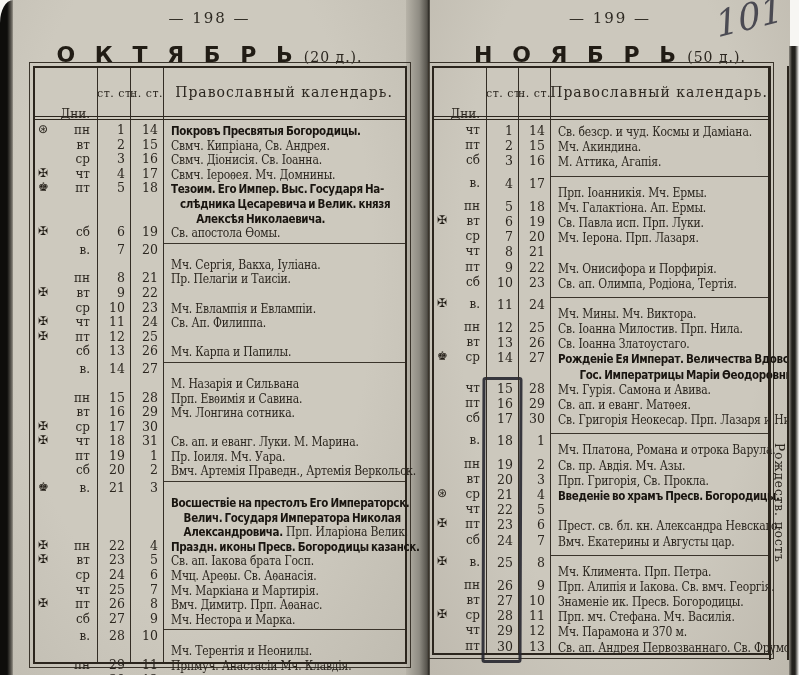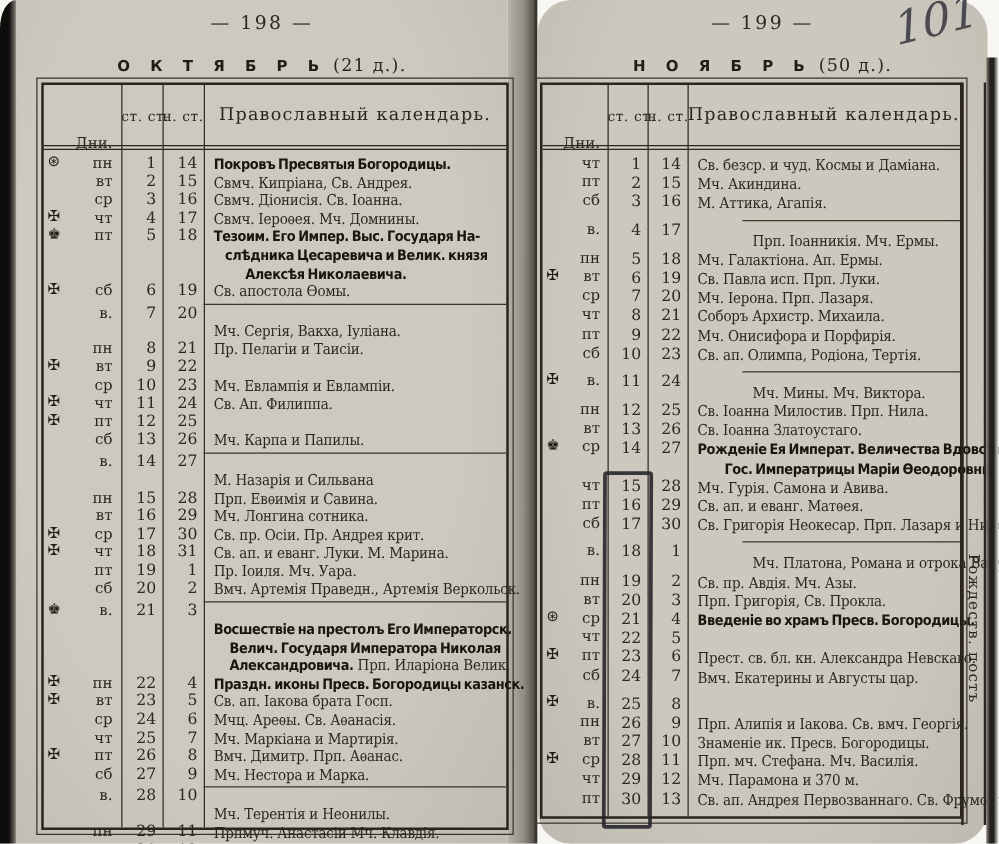--- a/index.html
+++ b/index.html
@@ -13,26 +13,26 @@
   .edge-right{position:absolute;right:0;top:46px;width:10px;height:629px;
     background:linear-gradient(to left,#f7f6f3,#23211d 40%,#23211d 70%,#8d8a81);}
   .gutter{position:absolute;left:406px;top:0;width:24px;height:675px;
     background:linear-gradient(to right,#b7b3a8,#8f8c83 55%,#55524b 88%,#27241f 96%,#7d7a71);}
 
   
   .page{position:absolute;top:0;height:675px;color:#2b261f;}
   .page-left{left:13px;width:393px;
     background:radial-gradient(ellipse at 45% 40%,#cdc9be 60%,#bfbbb0 100%);}
   .page-right{left:430px;width:360px;
-    background:radial-gradient(ellipse at 50% 40%,#ccc8bd 60%,#beb9ae 100%);border-radius:27px;}
+    background:radial-gradient(ellipse at 50% 40%,#ccc8bd 60%,#beb9ae 100%);}
 
   .pagenum{position:absolute;top:9px;left:0;right:0;text-align:center;
     font-size:15px;letter-spacing:2px;color:#2e2a23;}
   .month-line{position:absolute;top:42px;left:0;right:0;text-align:center;white-space:nowrap;}
-  .month-title{font-family:"DejaVu Sans",sans-serif;font-weight:bold;font-size:12px;
+  .month-title{font-family:"DejaVu Sans",sans-serif;font-weight:bold;font-size:22px;
     letter-spacing:6px;color:#211c15;}
   .month-days{font-size:14px;letter-spacing:1px;color:#2b261f;}
 
   
   .cal-table{position:absolute;border:2px solid #2b251d;outline:1px solid #3a342b;outline-offset:3px;
     background:transparent;}
   .pl .cal-table{left:20px;top:66px;width:370px;height:594px;}
   .pr .cal-table{left:2px;top:66px;width:334px;height:585px;}
 
   .vrule{position:absolute;top:0;bottom:0;width:1px;background:#332d25;}
@@ -55,21 +55,21 @@
   .pr .c-old,.pr .c-new{width:32px;}
   .c-text{flex:1;padding-left:8px;min-width:0;}
   .c-text .line{white-space:nowrap;transform:scaleX(0.9);transform-origin:0 50%;}
   .seg{font-size:12px;letter-spacing:-0.2px;}
   .seg.b{font-family:"DejaVu Sans",sans-serif;font-weight:bold;font-size:11.5px;
     letter-spacing:-0.4px;word-spacing:-1px;color:#191510;}
 
   .row.g{margin-top:3px;}
   .row.g .c-text{border-top:1px solid #3a342b;padding-top:13px;}
   .pr .row.g{margin-top:7px;}
-  .pr .row.g .c-text{padding-top:7px;margin-left:44px;}
+  .pr .row.g .c-text{padding-top:7px;}
 
   
   .hw-101{position:absolute;right:6px;top:-4px;font-style:italic;font-size:36px;
     font-family:"DejaVu Serif",serif;color:#3a3a45;transform:rotate(-14deg) skewX(-6deg);
     opacity:0.88;}
   .ink-box{position:absolute;border:3px solid #26262f;border-radius:3px;
     transform:rotate(0.2deg);opacity:0.9;}
   .margin-strip{position:absolute;right:0px;top:66px;width:21px;height:594px;}
   .margin-strip .bar{position:absolute;top:0;bottom:0;width:2px;background:#2b251d;}
   .bar.b1{left:0;} .bar.b2{right:1px;}
@@ -79,21 +79,21 @@
 </head>
 <body>
 
 <div id="stage">
   <div class="gutter"></div>
 
   <div class="page page-left pl">
     <div class="pagenum">— 198 —</div>
     <div class="month-line">
       <span class="month-title">О К Т Я Б Р Ь</span>
-      <span class="month-days">(21 д.).</span>
+      <span class="month-days">(20 д.).</span>
     </div>
     <div class="cal-table" id="tableL">
       <div class="thead">
         <div class="c-day th-days">Дни.</div>
         <div class="c-old"><span class="th-rot">ст. ст.</span></div>
         <div class="c-new"><span class="th-rot">н. ст.</span></div>
         <div class="th-cal">Православный календарь.</div>
       </div>
       <div class="tbody" id="bodyL">
           <div class="row">
@@ -217,23 +217,20 @@
             <div class="c-old line">16</div>
             <div class="c-new line">29</div>
             <div class="c-text">
               <div class="line"><span class="seg">Мч. Лонгина сотника.</span></div>
             </div>
           </div>
           <div class="row">
             <div class="c-day line"><span class="sym">✠</span>ср</div>
             <div class="c-old line">17</div>
             <div class="c-new line">30</div>
-            <div class="c-text">
-              <div class="line"><span class="seg">Св. пр. Осіи. Пр. Андрея крит.</span></div>
-            </div>
           </div>
           <div class="row">
             <div class="c-day line"><span class="sym">✠</span>чт</div>
             <div class="c-old line">18</div>
             <div class="c-new line">31</div>
             <div class="c-text">
               <div class="line"><span class="seg">Св. ап. и еванг. Луки.  М. Марина.</span></div>
             </div>
           </div>
           <div class="row">
@@ -417,23 +414,20 @@
             <div class="c-old line">7</div>
             <div class="c-new line">20</div>
             <div class="c-text">
               <div class="line"><span class="seg">Мч. Іерона. Прп. Лазаря.</span></div>
             </div>
           </div>
           <div class="row">
             <div class="c-day line">чт</div>
             <div class="c-old line">8</div>
             <div class="c-new line">21</div>
-            <div class="c-text">
-              <div class="line"><span class="seg">Соборъ Архистр. Михаила.</span></div>
-            </div>
           </div>
           <div class="row">
             <div class="c-day line">пт</div>
             <div class="c-old line">9</div>
             <div class="c-new line">22</div>
             <div class="c-text">
               <div class="line"><span class="seg">Мч. Онисифора и Порфирія.</span></div>
             </div>
           </div>
           <div class="row">
@@ -551,20 +545,23 @@
             <div class="c-old line">24</div>
             <div class="c-new line">7</div>
             <div class="c-text">
               <div class="line"><span class="seg">Вмч. Екатерины и Августы цар.</span></div>
             </div>
           </div>
           <div class="row g">
             <div class="c-day line"><span class="sym">✠</span>в.</div>
             <div class="c-old line">25</div>
             <div class="c-new line">8</div>
+            <div class="c-text">
+              <div class="line"><span class="seg">Мч. Климента. Прп. Петра.</span></div>
+            </div>
           </div>
           <div class="row">
             <div class="c-day line">пн</div>
             <div class="c-old line">26</div>
             <div class="c-new line">9</div>
             <div class="c-text">
               <div class="line"><span class="seg">Прп. Алипія и Іакова. Св. вмч. Георгія.</span></div>
             </div>
           </div>
           <div class="row">

